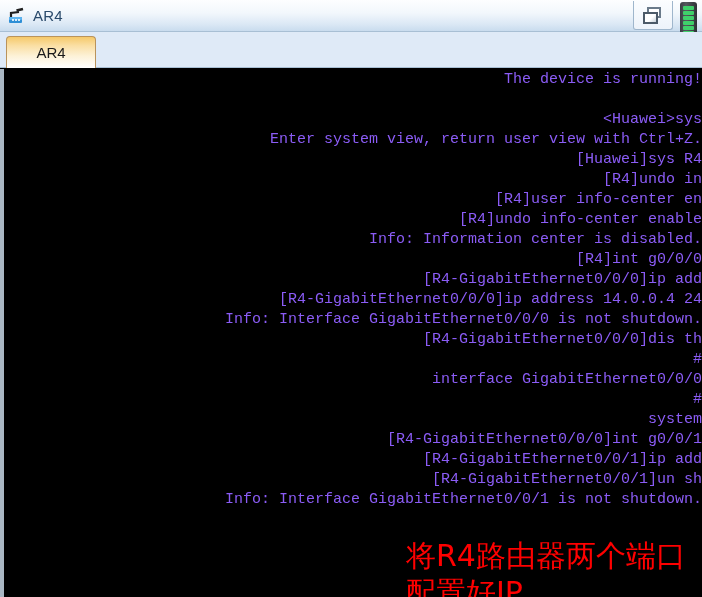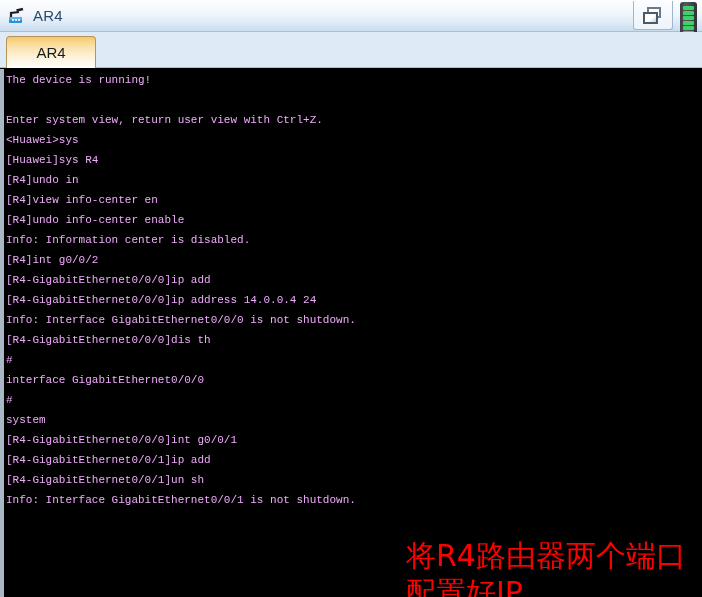--- a/index.html
+++ b/index.html
@@ -156,26 +156,27 @@
   }
   .term-inner {
     position: absolute;
     left: 2px;
     top: 1px;
     right: 0;
     bottom: 0;
   }
   .term-line {
     font-family: "Liberation Mono", "DejaVu Sans Mono", monospace;
-    font-size: 11px;
+    font-size: 15px;
     line-height: 20px;
     height: 20px;
-    color: #f0abfc;
+    color: #8b5cf6;
     white-space: pre;
     letter-spacing: 0px;
+    text-align: right;
   }
 
   
   .annotation {
     position: absolute;
     left: 402px;
     top: 468px;
     width: 290px;
     color: #ff0000;
     font-family: "DejaVu Sans", sans-serif;
@@ -231,28 +232,28 @@
   <div class="tabstrip">
     <div class="tab">
       <span class="tab-label">AR4</span>
     </div>
   </div>
 
   <div class="terminal">
     <div class="term-inner" id="term-inner">
         <div class="term-line">The device is running!</div>
         <div class="term-line">&nbsp;</div>
+        <div class="term-line">&lt;Huawei&gt;sys</div>
         <div class="term-line">Enter system view, return user view with Ctrl+Z.</div>
-        <div class="term-line">&lt;Huawei&gt;sys</div>
         <div class="term-line">[Huawei]sys R4</div>
         <div class="term-line">[R4]undo in</div>
-        <div class="term-line">[R4]view info-center en</div>
+        <div class="term-line">[R4]user info-center en</div>
         <div class="term-line">[R4]undo info-center enable</div>
         <div class="term-line">Info: Information center is disabled.</div>
-        <div class="term-line">[R4]int g0/0/2</div>
+        <div class="term-line">[R4]int g0/0/0</div>
         <div class="term-line">[R4-GigabitEthernet0/0/0]ip add</div>
         <div class="term-line">[R4-GigabitEthernet0/0/0]ip address 14.0.0.4 24</div>
         <div class="term-line">Info: Interface GigabitEthernet0/0/0 is not shutdown.</div>
         <div class="term-line">[R4-GigabitEthernet0/0/0]dis th</div>
         <div class="term-line">#</div>
         <div class="term-line">interface GigabitEthernet0/0/0</div>
         <div class="term-line">#</div>
         <div class="term-line">system</div>
         <div class="term-line">[R4-GigabitEthernet0/0/0]int g0/0/1</div>
         <div class="term-line">[R4-GigabitEthernet0/0/1]ip add</div>

